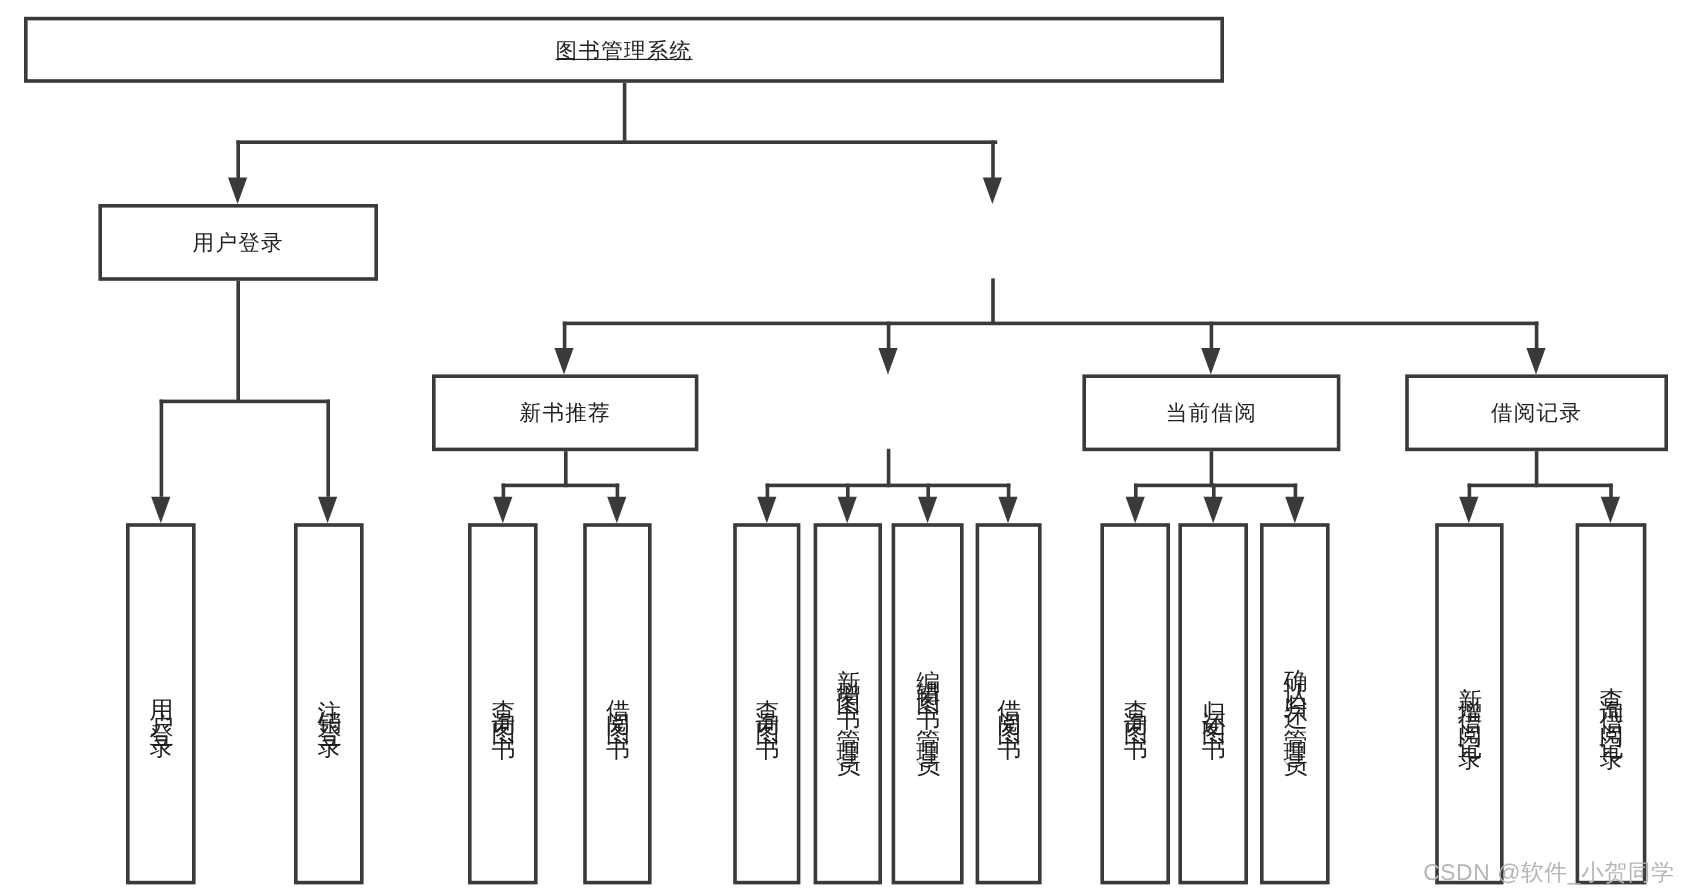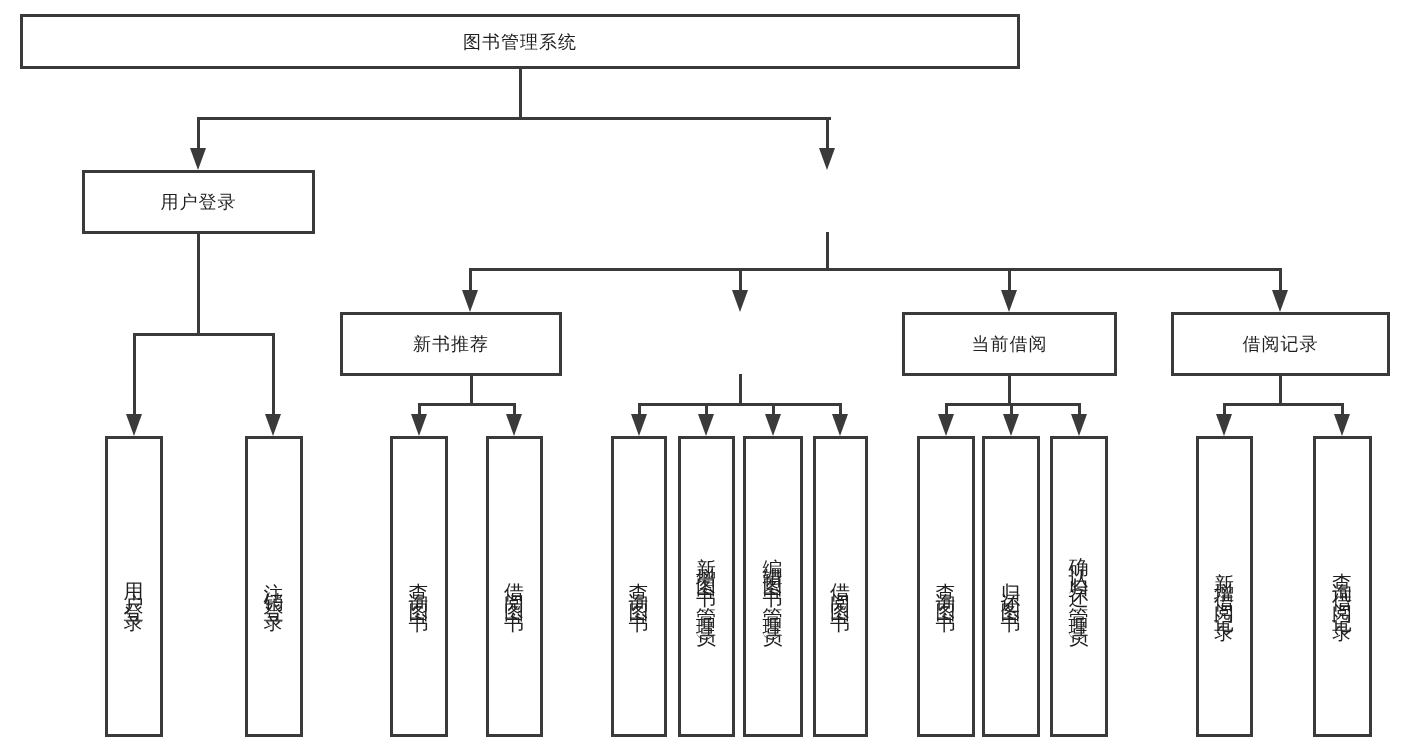--- a/index.html
+++ b/index.html
@@ -30,21 +30,21 @@
     position:absolute;z-index:2;
     background:#fff;
     border:3px solid var(--line);
     box-sizing:border-box;
     display:flex;align-items:center;justify-content:center;
     color:var(--text);
     font-size:18px;
     letter-spacing:1px;
     white-space:nowrap;
   }
-  .bx.root{font-size:18px;}
+  .bx.root{font-size:18px;text-decoration:underline;}
   
   .leaf{
     position:absolute;z-index:2;top:436px;height:301px;
     background:#fff;
     border:3px solid var(--line);
     box-sizing:border-box;
     display:flex;align-items:center;justify-content:center;
     color:var(--text);
   }
   .leaf span{
@@ -125,21 +125,21 @@
 
   <div class="ln" style="left:1223px;top:403px;width:3px;height:13px"></div>
   <div class="ar" style="left:1216px;top:414px"></div>
   <div class="ln" style="left:1341px;top:403px;width:3px;height:13px"></div>
   <div class="ar" style="left:1334px;top:414px"></div>
 
   <div class="bx root" style="left:20px;top:14px;width:1000px;height:55px">图书管理系统</div>
 
   <div class="bx" style="left:82px;top:170px;width:233px;height:64px">用户登录</div>
 
-  <div class="bx" style="left:340px;top:312px;width:222px;height:64px">新书推荐</div>
+  <div class="bx" style="left:360px;top:312px;width:222px;height:64px">新书推荐</div>
   <div class="bx" style="left:1171px;top:312px;width:219px;height:64px">借阅记录</div>
   <div class="bx" style="left:902px;top:312px;width:215px;height:64px">当前借阅</div>
 
   <div class="leaf" style="left:105px;width:58px">
     <span>用户登录</span>
   </div>
   <div class="leaf" style="left:245px;width:58px">
     <span>注销登录</span>
   </div>
 
@@ -173,14 +173,15 @@
     <span>确认归还（管理员）</span>
   </div>
 
   <div class="leaf" style="left:1196px;width:57px">
     <span>新增借阅记录</span>
   </div>
   <div class="leaf" style="left:1313px;width:59px">
     <span>查询借阅记录</span>
   </div>
 
+  <div class="watermark">CSDN @软件_小贺同学</div>
 
 </div>
 
 </body></html>

